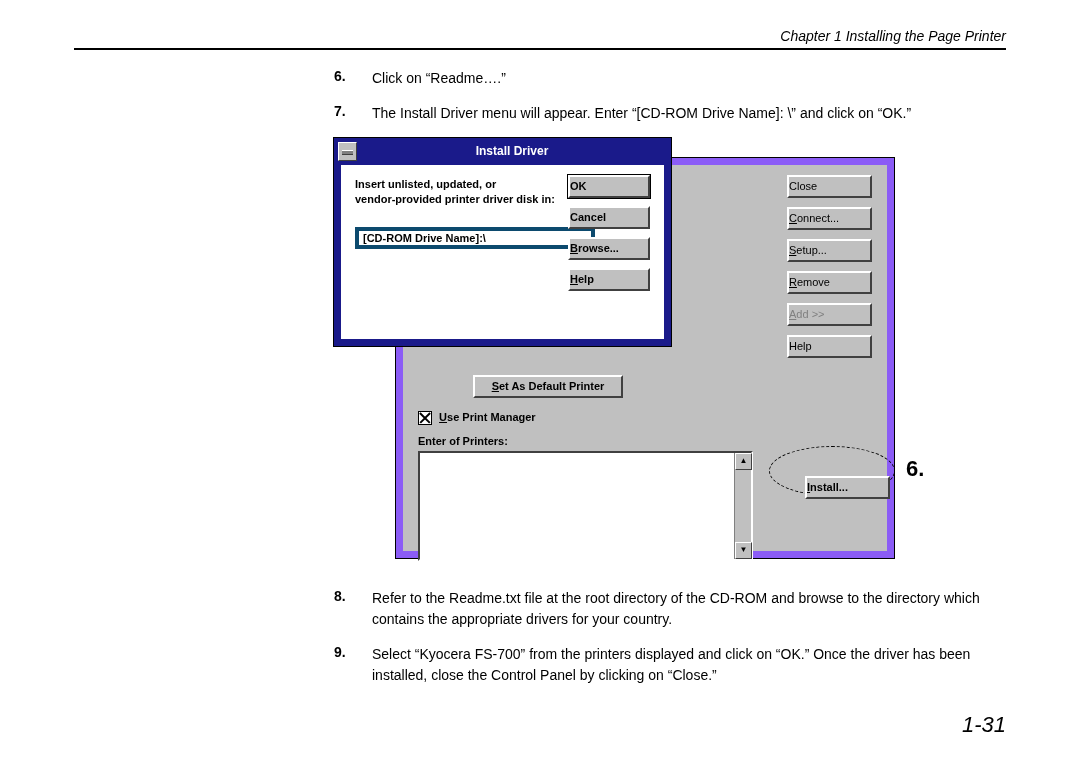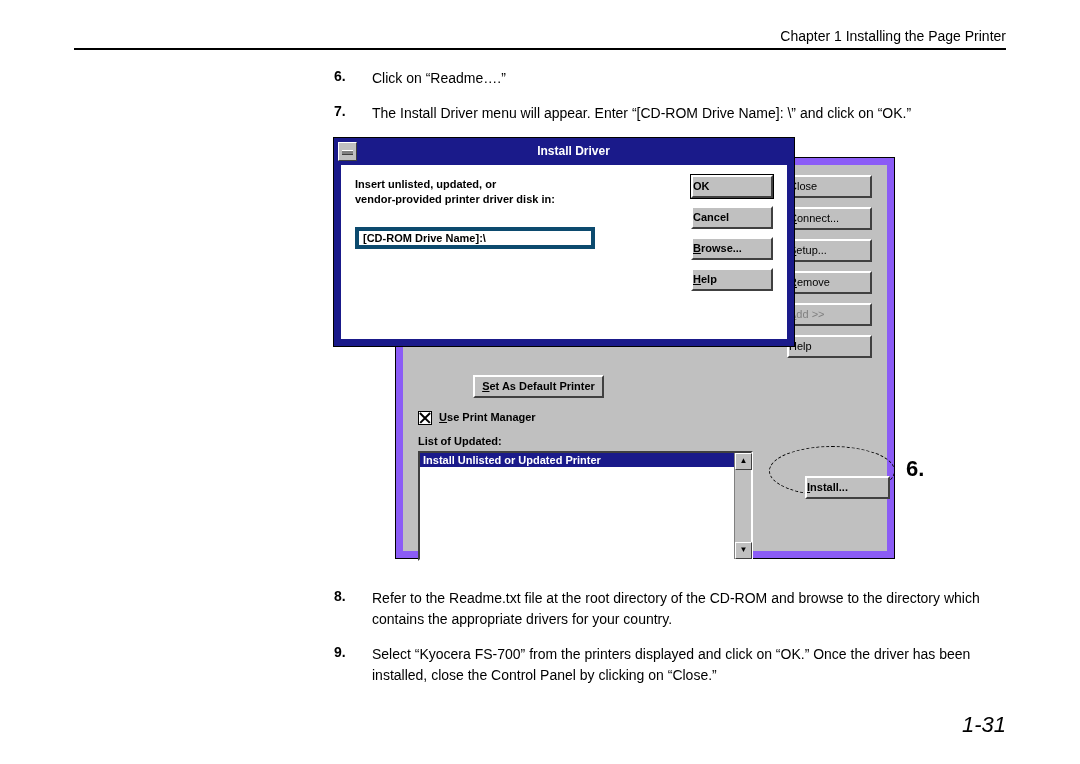--- a/index.html
+++ b/index.html
@@ -13,20 +13,21 @@
     overflow: hidden;
   }
   .page {
     position: absolute;
     left: 74px;
     top: 28px;
     width: 932px;
     height: 710px;
   }
   .header-line {
+    font-style: italic;
     font-size: 14px;
     text-align: right;
     padding-bottom: 4px;
   }
   .hr {
     border-top: 2px solid #000;
     margin-bottom: 18px;
   }
   .step {
     display: flex;
@@ -87,21 +88,21 @@
     text-align: left;
     line-height: 19px;
     box-sizing: border-box;
   }
   .w31-btn.disabled { color: #808080; }
   .u { text-decoration: underline; }
   .default-btn {
     position: absolute;
     left: 70px;
     top: 210px;
-    width: 131px;
+    width: 150px;
     height: 23px;
     background: #c0c0c0;
     border-top: 2px solid #fff;
     border-left: 2px solid #fff;
     border-right: 2px solid #404040;
     border-bottom: 2px solid #404040;
     font-size: 11px;
     font-weight: bold;
     text-align: center;
     line-height: 19px;
@@ -176,21 +177,21 @@
     text-align: center;
     line-height: 13px;
   }
   .scroll-btn.up { top: 0; }
   .scroll-btn.down { bottom: 0; }
 
   
   .install-dialog {
     position: absolute;
     left: 0; top: 0;
-    width: 460px;
+    width: 337px;
     height: 208px;
     background: #1a1a8a;
     box-shadow: 0 0 0 1px #000;
   }
   .title-bar {
     position: absolute;
     left: 4px; top: 4px; right: 4px;
     height: 19px;
     background: #1a1a8a;
     display: flex;
@@ -329,24 +330,23 @@
 
         <div class="default-btn">
           <span class="u">S</span><span>et As Default Printer</span>
         </div>
 
         <div class="checkbox-row">
           <span class="checkbox"></span>
           <span class="u">U</span><span>se Print Manager</span>
         </div>
 
-        <div class="list-label">List of Updated:</div>
+        <div class="list-label">Enter of Printers:</div>
 
         <div class="listbox">
-          <div class="list-item-sel">Install Unlisted or Updated Printer</div>
           <div class="scrollbar">
             <div class="scroll-btn up">▲</div>
             <div class="scroll-btn down">▼</div>
           </div>
         </div>
       </div>
     </div>
 
     <div class="install-callout">
       <div class="ellipse"></div>

